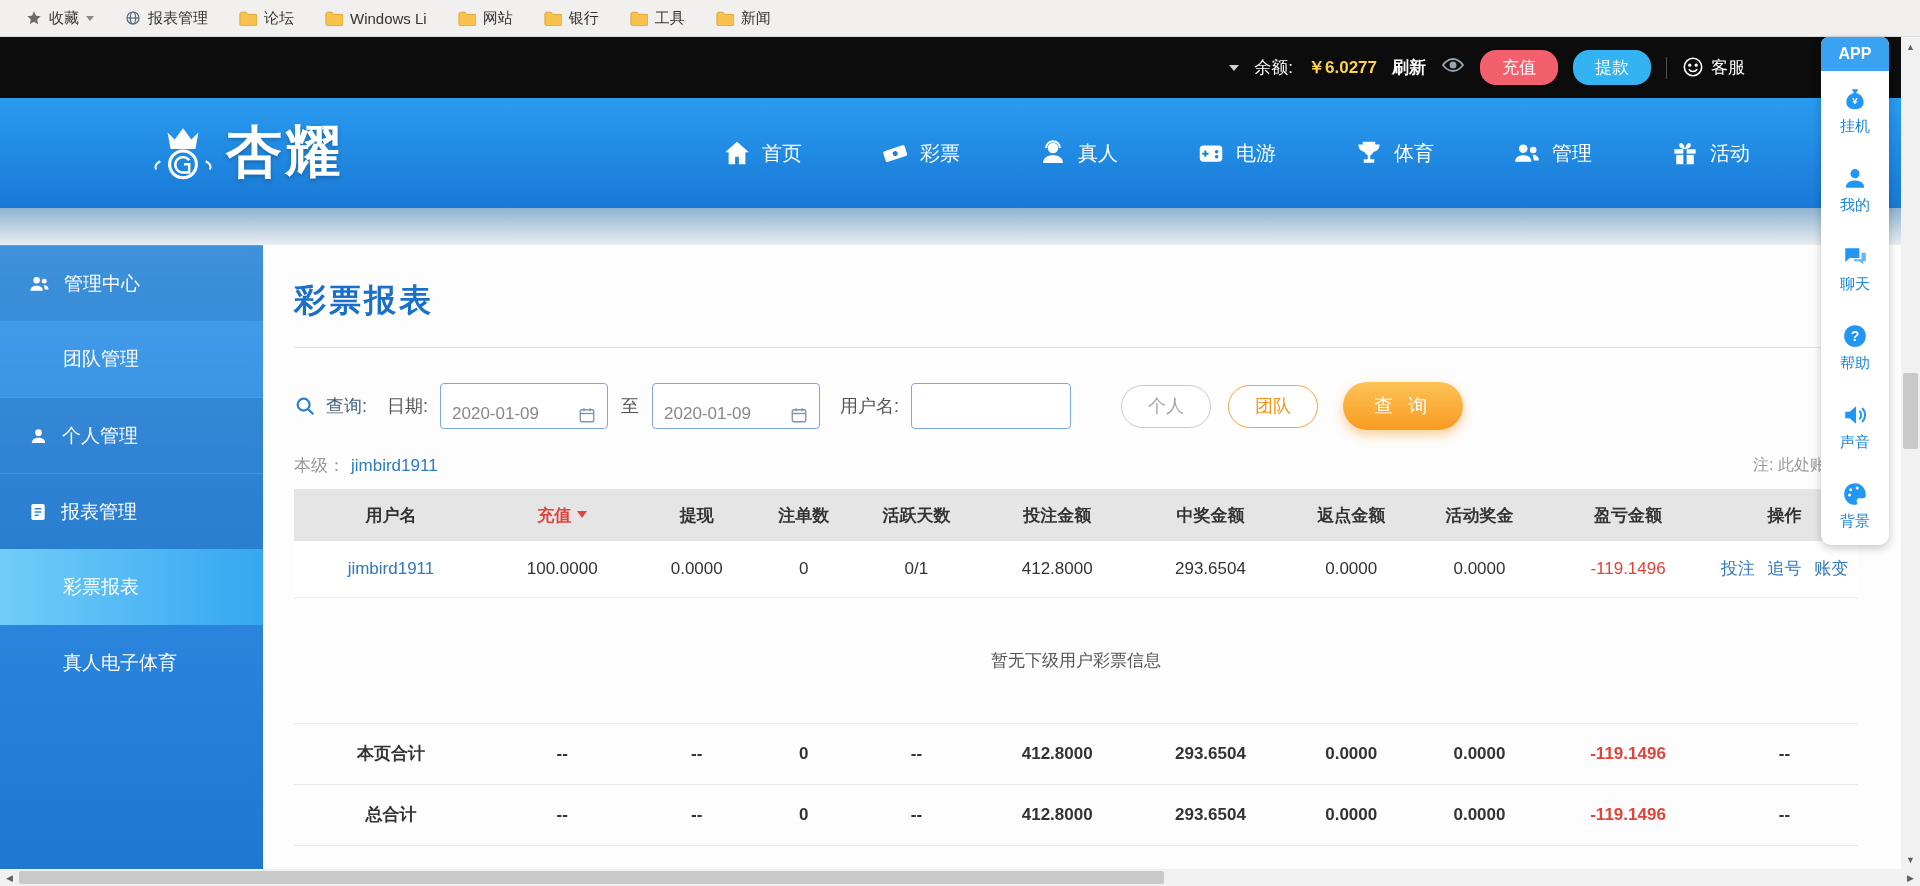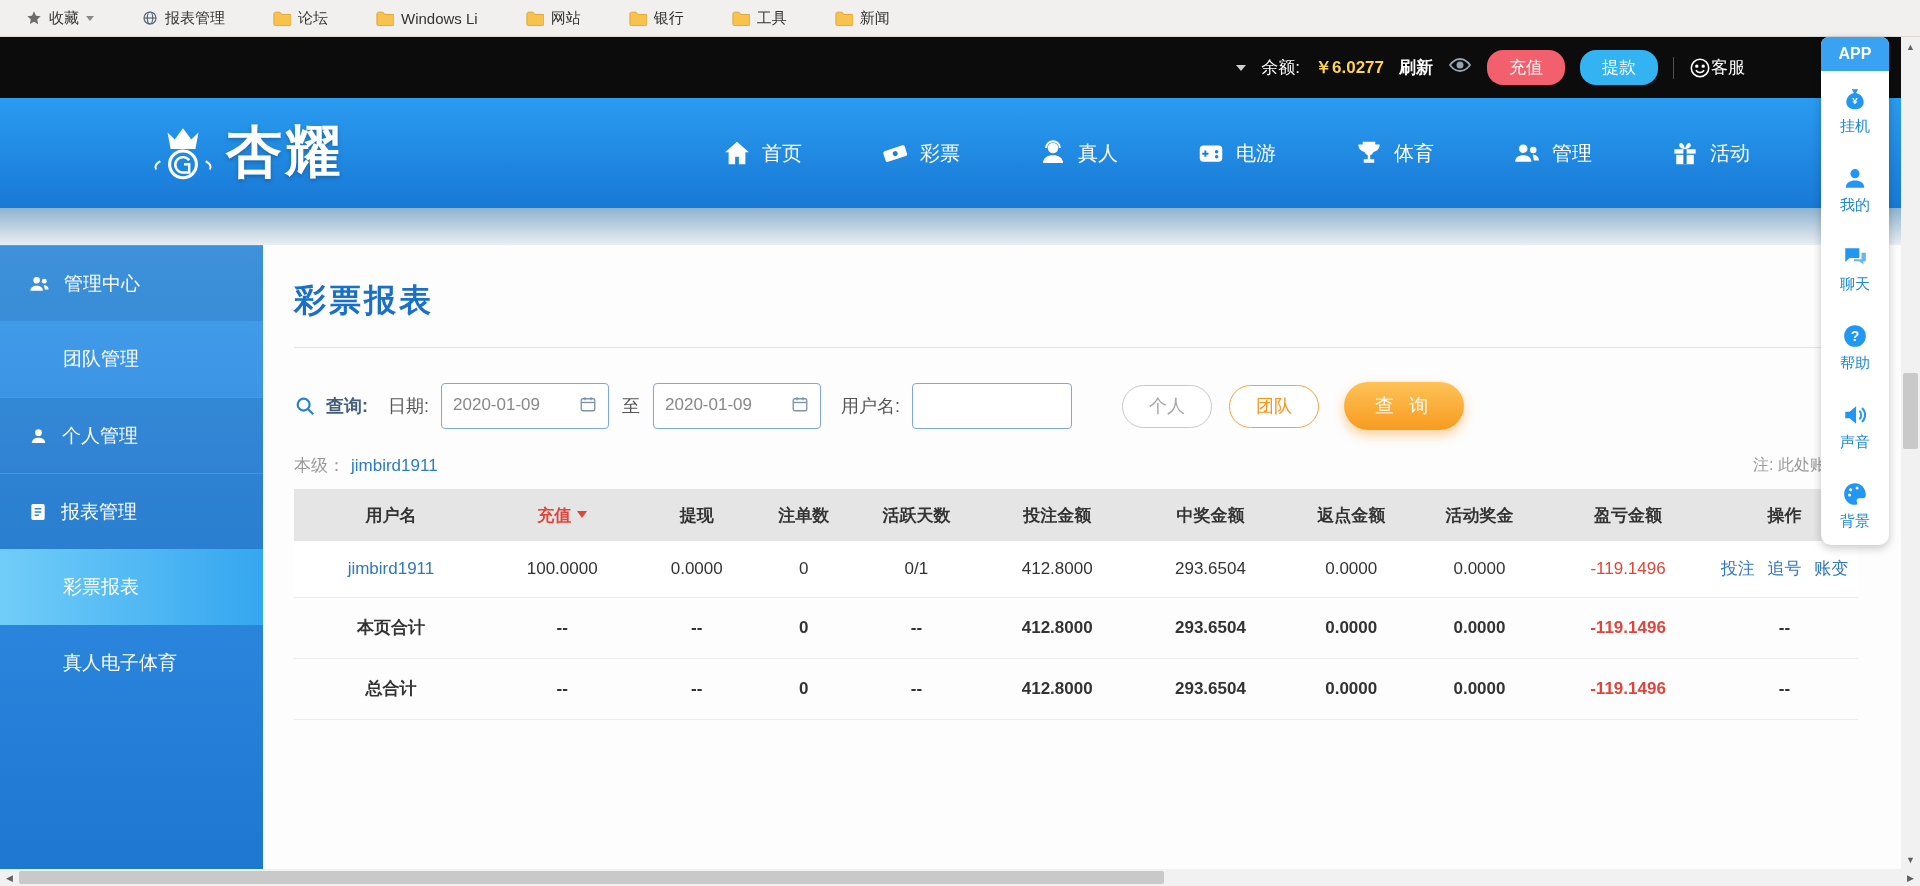--- a/index.html
+++ b/index.html
@@ -1,42 +1,42 @@
 <!DOCTYPE html>
 <html><head>
 <meta charset="utf-8">
 <style>
   * { margin:0; padding:0; box-sizing:border-box; }
   body { font-family:"Liberation Sans","DejaVu Sans",sans-serif; background:#888; }
   .screen { position:relative; width:1920px; height:886px; overflow:hidden; background:#fff; }
 
   
   .bookmarks { height:37px; background:#f2f0ee; border-bottom:1px solid #dcdad8;
-    display:flex; align-items:center; padding-left:26px; gap:48px; font-size:15px; color:#333; }
+    display:flex; align-items:center; padding-left:26px; gap:31px; font-size:15px; color:#333; }
   .bm { display:flex; align-items:center; gap:7px; cursor:pointer; white-space:nowrap; }
   .bm .chev { width:0;height:0;border:4px solid transparent;border-top:5px solid #888; margin-top:4px;}
 
   
   .topbar { height:61px; background:#0c0c0c; color:#fff; display:flex; align-items:center;
     font-size:17px; padding-left:141px; }
   .tb-left { display:flex; align-items:center; gap:14px; }
   .uname { color:#e8453c; font-weight:bold; }
   .mail { position:relative; display:inline-flex; margin:0 6px; cursor:pointer; }
   .mail .dot { position:absolute; right:-4px; top:-4px; width:8px; height:8px; border-radius:50%; background:#ff3b30; }
   .logout { color:#d8d8d8; cursor:pointer; }
   .tb-right { margin-left:auto; display:flex; align-items:center; gap:15px; padding-right:175px; }
   .caret { width:0;height:0;border:5px solid transparent;border-top:6px solid #cfcfcf; margin-top:5px;}
   .gold { color:#ffd34d; font-weight:bold; }
   .refresh { font-weight:bold; cursor:pointer; }
   .pillbtn { border:none; color:#fff; font-size:17px; padding:6px 22px; border-radius:16px; cursor:pointer;
     font-family:inherit; }
   .btn-recharge { background:#f2606d; }
   .btn-withdraw { background:#33b3f2; }
   .vdiv { width:1px; height:22px; background:rgba(255,255,255,.28); }
-  .service { display:flex; align-items:flex-end; cursor:pointer; }
+  .service { display:flex; align-items:flex-start; gap:7px; cursor:pointer; }
 
   
   .navbar { height:110px; background:linear-gradient(180deg,#2a9bf0,#1879d6);
     display:flex; align-items:center; padding-left:150px; }
   .logo { display:flex; align-items:center; gap:10px; color:#fff; cursor:pointer; }
   .logo-text { font-size:56px; font-weight:bold; letter-spacing:3px; text-shadow:0 2px 4px rgba(0,0,0,.25); }
   .nav-menu { display:flex; gap:62px; margin-left:auto; margin-right:155px; }
   .nav-item { width:96px; display:flex; align-items:center; gap:9px;
     color:#fff; cursor:pointer; }
   .nav-item .lbl { font-size:20px; }
@@ -51,24 +51,24 @@
     color:#fff; font-size:19px; cursor:pointer; }
   .sb-item.section { background:rgba(0,40,100,.12); border-top:1px solid rgba(255,255,255,.14); }
   .sb-item.sub { padding-left:63px; }
   .sb-item.active { background:linear-gradient(90deg,#71cdf8,#35a6f0); }
 
   .main { flex:1; background:#fdfdfd; padding:34px 62px 0 31px; min-width:0; }
   .page-title { font-size:32px; font-weight:bold; color:#1a6fc8; letter-spacing:3px; }
   .divider { border-bottom:1px solid #e3e3e3; margin-top:24px; }
 
   .search-row { margin-top:34px; display:flex; align-items:center; font-size:18px; color:#555; }
-  .q-label { font-weight:bold; color:#44607c; margin-left:10px; }
+  .q-label { font-weight:normal; color:#44607c; margin-left:10px; }
   .d-label { margin-left:20px; }
   .datebox { width:168px; height:46px; border:1px solid #7ea8dd; border-radius:4px; background:#fff;
-    display:flex; align-items:flex-start; justify-content:space-between; padding:11px 11px; margin-left:12px;
+    display:flex; align-items:flex-end; justify-content:space-between; padding:4px 11px; margin-left:12px;
     color:#888; font-size:17px; cursor:pointer; }
   .to { margin:0 13px; }
   .u-label { margin-left:20px; }
   .textinput { width:160px; height:46px; border:1px solid #7ea8dd; border-radius:4px; background:#fff;
     margin-left:12px; font-size:17px; padding:0 10px; font-family:inherit; }
   .pill { height:43px; border-radius:22px; background:#fff; font-size:18px; padding:0 26px;
     cursor:pointer; font-family:inherit; }
   .pill.personal { margin-left:50px; border:1px solid #c9c9c9; color:#a5a5a5; }
   .pill.team { margin-left:17px; border:1px solid #f8a13f; color:#f8941e; }
   .btn-search { margin-left:25px; width:120px; height:48px; border:none; border-radius:24px;
@@ -392,20 +392,23 @@
             <td>293.6504</td>
             <td>0.0000</td>
             <td>0.0000</td>
             <td class="neg">-119.1496</td>
             <td class="ops">
               <a class="link">投注</a>
               <a class="link">追号</a>
               <a class="link">账变</a>
             </td>
           </tr>
+          <tr class="emptyrow">
+            <td colspan="11">暂无下级用户彩票信息</td>
+          </tr>
           <tr class="totalrow">
             <td>本页合计</td>
             <td>--</td>
             <td>--</td>
             <td>0</td>
             <td>--</td>
             <td>412.8000</td>
             <td>293.6504</td>
             <td>0.0000</td>
             <td>0.0000</td>

